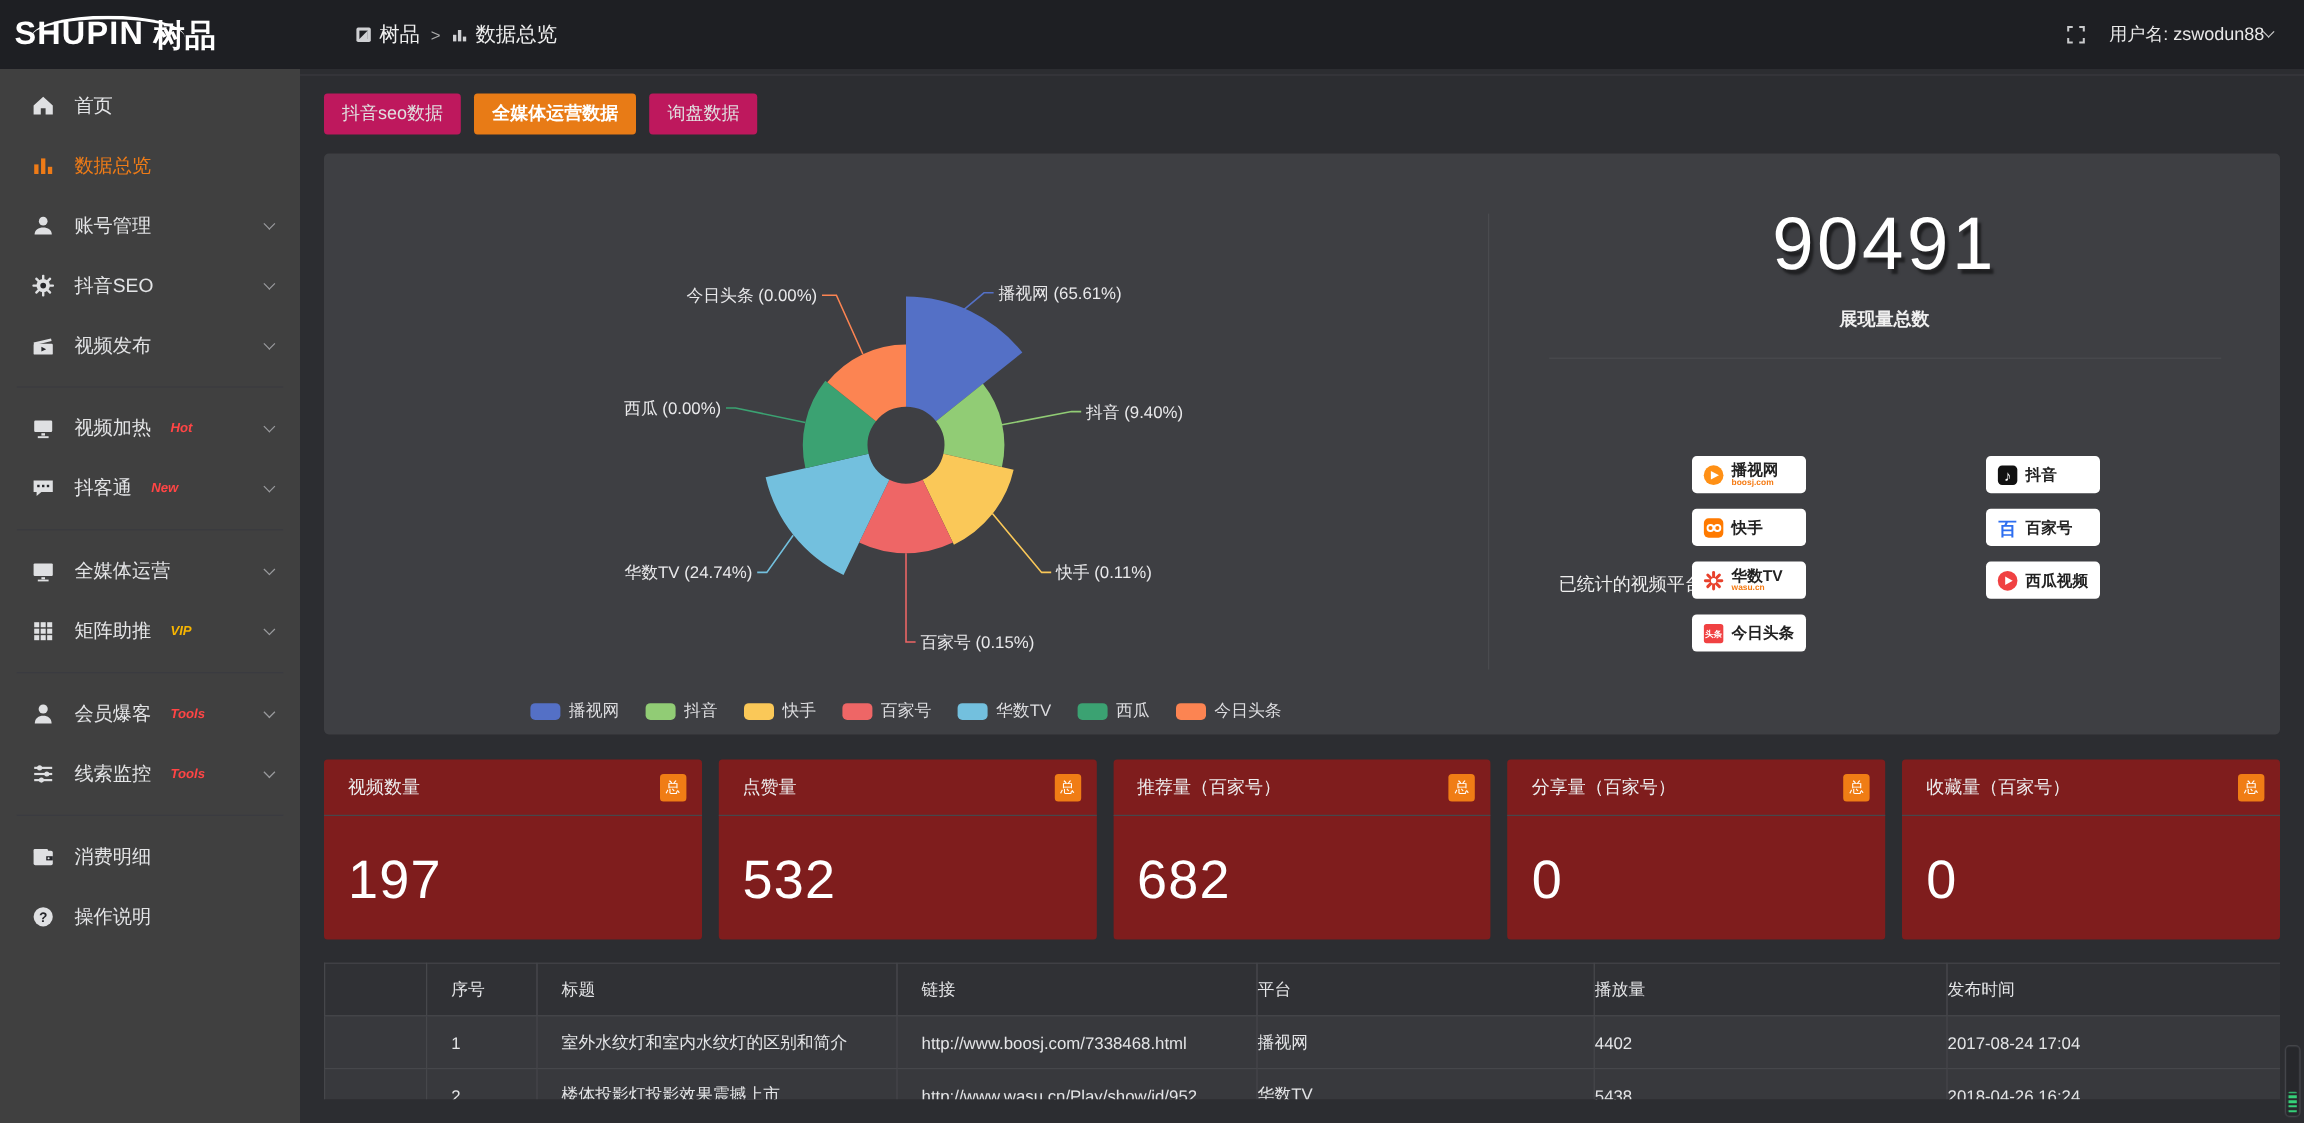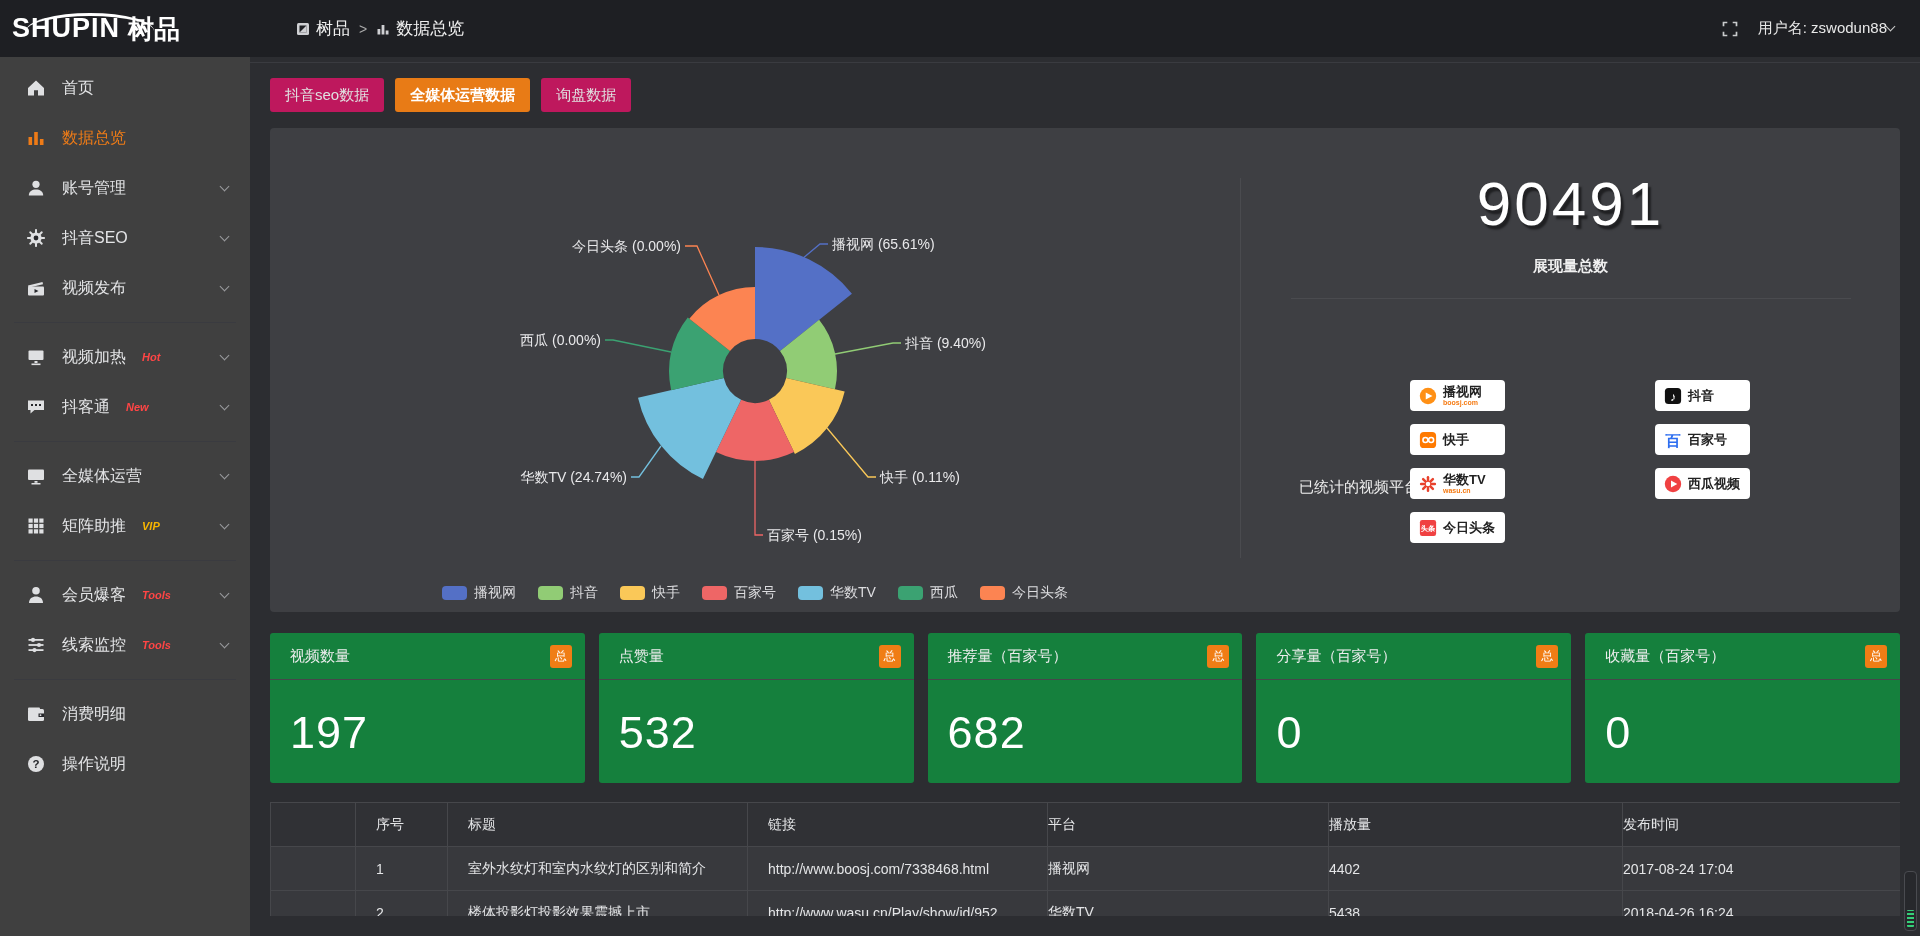--- a/index.html
+++ b/index.html
@@ -61,21 +61,21 @@
   .plat-col.left { left:169px; top:252px; }
   .plat-col.right { left:414px; top:252px; }
   .plat-badge { min-width:95px; height:31px; background:#fff; border-radius:4px;
     display:flex; align-items:center; padding:0 9px; gap:6px; }
   .plat-text { display:flex; flex-direction:column; line-height:1.05; }
   .plat-name { font-size:13px; font-weight:bold; color:#222; white-space:nowrap; }
   .plat-sub { font-size:7px; color:#f57a12; font-weight:bold; }
 
   
   .cards { position:absolute; top:576px; left:20px; width:1630px; display:flex; gap:14px; }
-  .card { flex:1; height:150px; background:#15803d; border-radius:3px; }
+  .card { flex:1; height:150px; background:#7f1d1d; border-radius:3px; }
   .card-head { height:47px; display:flex; align-items:center; padding:0 13px 0 20px;
     border-bottom:1px solid #46474b; font-size:15px; color:#ededee; }
   .card-badge { margin-left:auto; background:#f07d15; color:#fff; font-size:12px;
     padding:3px 5px; border-radius:3px; cursor:pointer; }
   .card-value { font-size:45px; color:#fff; padding:27px 0 0 20px; letter-spacing:1px; }
 
   
   .table-wrap { position:absolute; top:745px; left:20px; width:1630px; height:114px; overflow:hidden; }
   table.data-table { width:1630px; border-collapse:collapse; table-layout:fixed; background:#38393d; }
   .data-table th, .data-table td { border:1px solid #46474b; height:44px; font-size:14px;

